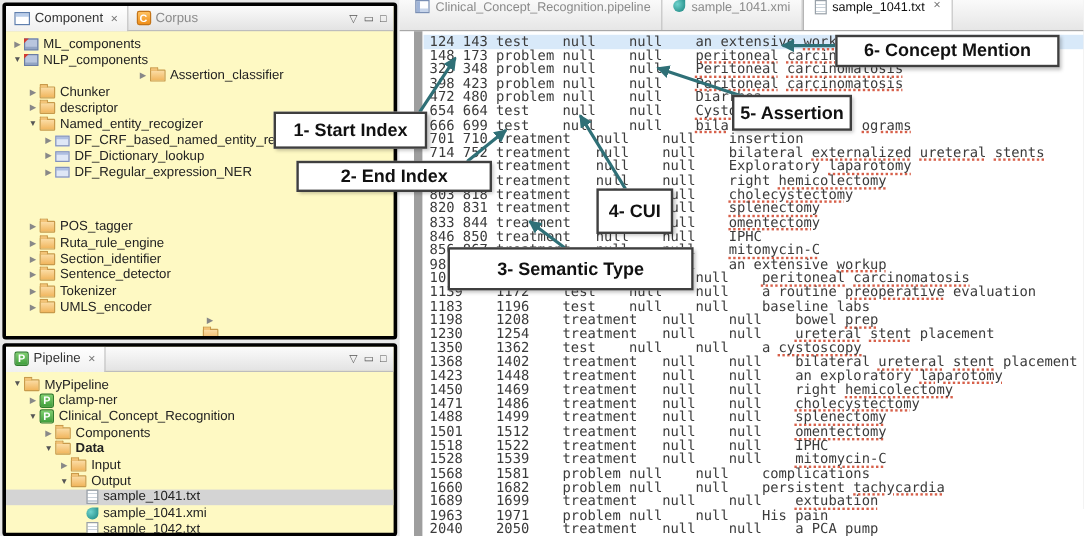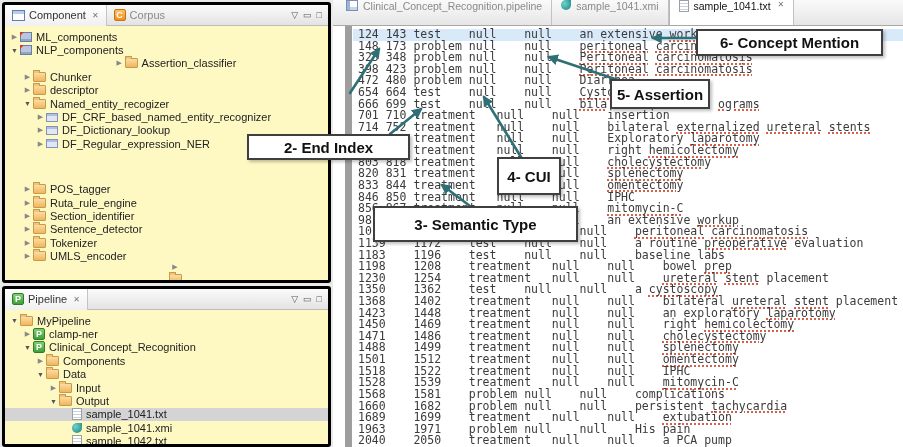--- a/index.html
+++ b/index.html
@@ -201,21 +201,21 @@
         <div class="trow" style="padding-left: 17px;">
           <span class="exp open">▼</span>
           <span class="ic ic-p">P</span>
           <span class="tlabel">Clinical_Concept_Recognition</span>
         </div>
         <div class="trow" style="padding-left: 30px;">
           <span class="exp">▶</span>
           <span class="ic ic-folder"></span>
           <span class="tlabel">Components</span>
         </div>
-        <div class="trow" style="padding-left: 30px;">
+        <div class="trow" style="padding-left: 30px; font-weight: bold;">
           <span class="exp open">▼</span>
           <span class="ic ic-folder"></span>
           <span class="tlabel">Data</span>
         </div>
         <div class="trow" style="padding-left: 43px;">
           <span class="exp">▶</span>
           <span class="ic ic-folder"></span>
           <span class="tlabel">Input</span>
         </div>
         <div class="trow" style="padding-left: 43px;">
@@ -308,18 +308,19 @@
           <path d="M0,0 L10,5 L0,10 z" fill="#2f7077"></path>
         </marker>
       </defs>
       <line x1="350" y1="93" x2="379" y2="49" stroke="#2f7077" stroke-width="2.6" stroke-linecap="round" marker-end="url(#ah)"></line>
       <line x1="390" y1="134" x2="421" y2="109" stroke="#2f7077" stroke-width="2.6" stroke-linecap="round" marker-end="url(#ah)"></line>
       <line x1="470" y1="206" x2="442" y2="185" stroke="#2f7077" stroke-width="2.6" stroke-linecap="round" marker-end="url(#ah)"></line>
       <line x1="521" y1="157" x2="484" y2="97" stroke="#2f7077" stroke-width="2.6" stroke-linecap="round" marker-end="url(#ah)"></line>
       <line x1="618" y1="80" x2="549" y2="57" stroke="#2f7077" stroke-width="2.6" stroke-linecap="round" marker-end="url(#ah)"></line>
       <line x1="695" y1="38" x2="653" y2="38" stroke="#2f7077" stroke-width="2.6" stroke-linecap="round" marker-end="url(#ah)"></line>
     </svg>
+<div class="callout" style="left: 228px; top: 93px; width: 128px; height: 31px;">1- Start Index</div>
     <div class="callout" style="left: 247px; top: 134px; width: 163px; height: 26px;">2- End Index</div>
     <div class="callout" style="left: 373px; top: 206px; width: 205px; height: 36px;">3- Semantic Type</div>
     <div class="callout" style="left: 497px; top: 157px; width: 64px; height: 38px;">4- CUI</div>
     <div class="callout" style="left: 610px; top: 79px; width: 100px; height: 30px;">5- Assertion</div>
     <div class="callout" style="left: 696px; top: 29px; width: 187px; height: 27px;">6- Concept Mention</div>
   </div>
 
 </body></html>

